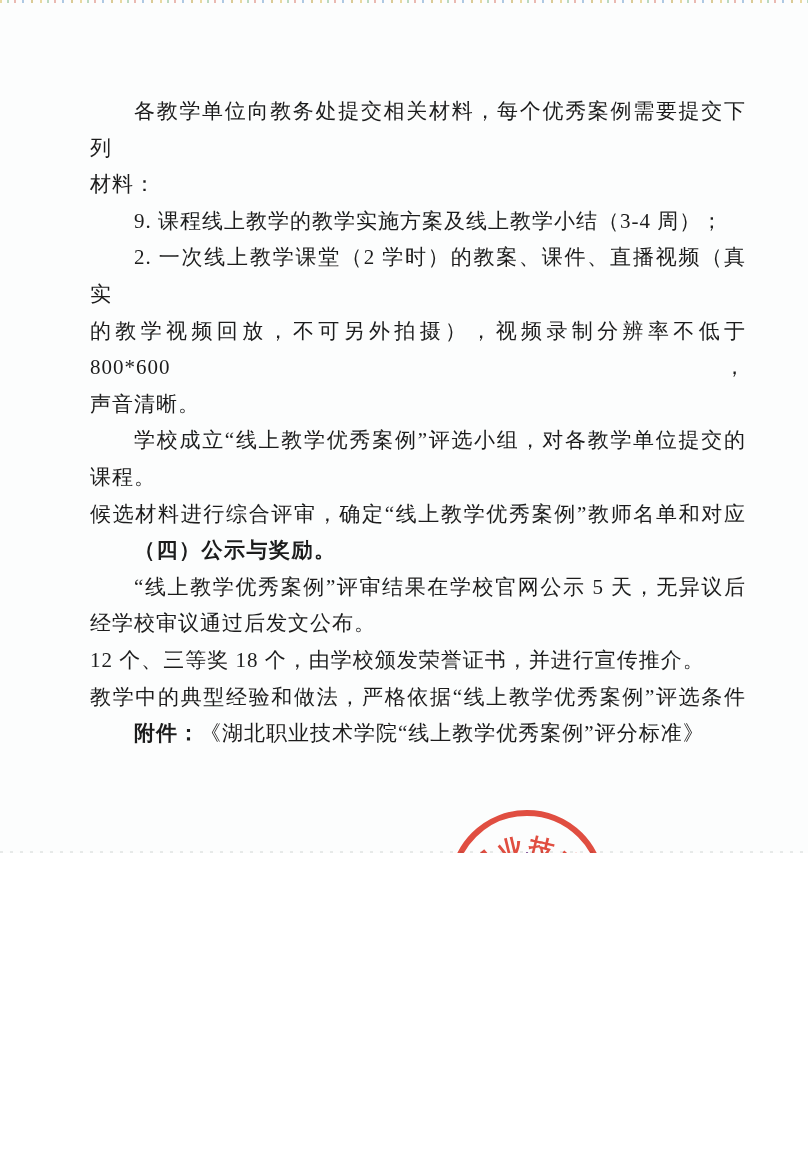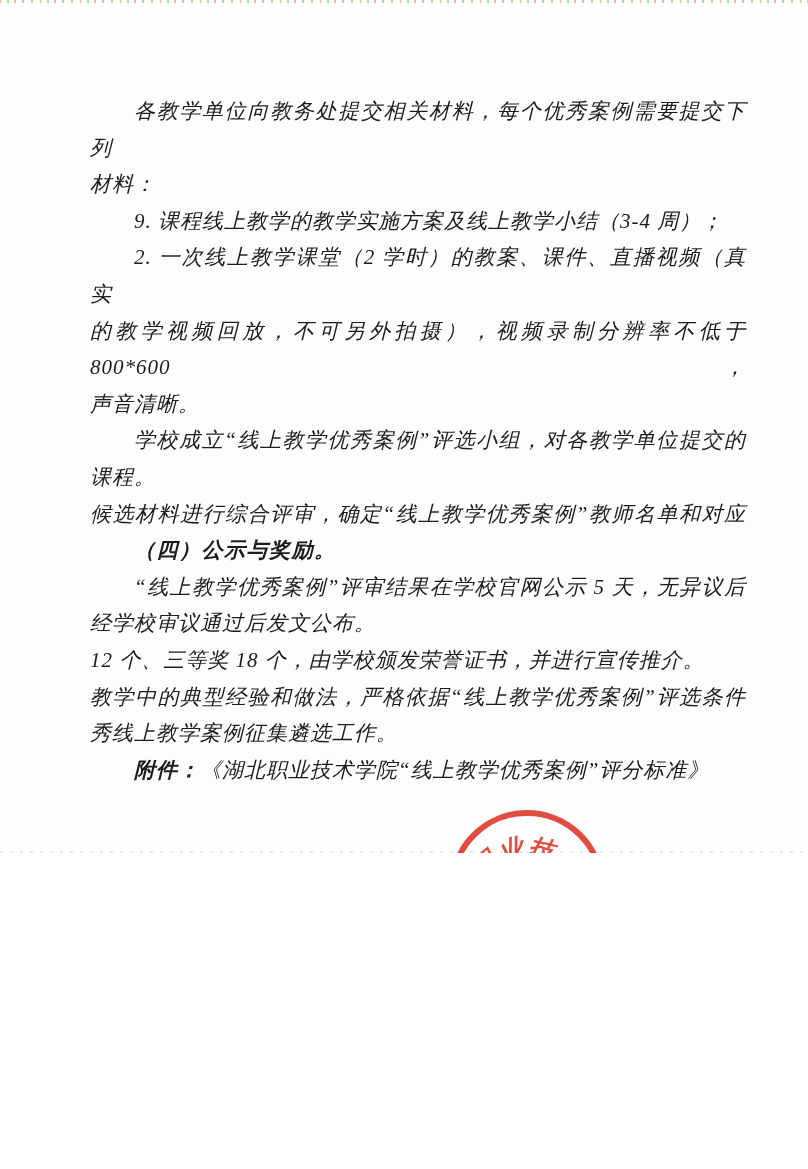--- a/index.html
+++ b/index.html
@@ -3,21 +3,20 @@
 <meta charset="utf-8">
 <style>
   html,body{margin:0;padding:0;}
   .page{
     position:relative;
     width:808px;height:853px;
     background:#fcfdfd;
     overflow:hidden;
     font-family:"Liberation Serif", serif;
     color:#1c1c1c;
-    font-style:italic;
   }
   .noise-top{
     position:absolute;top:0;left:0;right:0;height:3px;
     background:repeating-linear-gradient(90deg,
       #e6d79c 0 2px,#fdfdfd 2px 7px,#b7d8bd 7px 9px,#fdfdfd 9px 14px,
       #e9b6ae 14px 16px,#fdfdfd 16px 22px,#aac6e2 22px 24px,#fdfdfd 24px 31px,
       #d8c890 31px 33px,#fdfdfd 33px 40px);
     opacity:.95;
   }
   .noise-bottom{
@@ -85,21 +84,20 @@
     <div class="line justify">的教学视频回放，不可另外拍摄），视频录制分辨率不低于 800*600，</div>
     <div class="line">声音清晰。</div>
     <div class="line indent justify">学校成立“线上教学优秀案例”评选小组，对各教学单位提交的</div>
     <div class="line">课程。</div>
     <div class="line justify">候选材料进行综合评审，确定“线上教学优秀案例”教师名单和对应</div>
     <div class="line indent bold">（四）公示与奖励。</div>
     <div class="line indent justify">“线上教学优秀案例”评审结果在学校官网公示 5 天，无异议后</div>
     <div class="line">经学校审议通过后发文公布。</div>
     <div class="line">12 个、三等奖 18 个，由学校颁发荣誉证书，并进行宣传推介。</div>
     <div class="line justify">教学中的典型经验和做法，严格依据“线上教学优秀案例”评选条件</div>
-    <div class="line">秀线上教学案例征集遴选工作。</div>
     <div class="line indent"><span class="bold" style="font-weight:700">附件：</span><span>《湖北职业技术学院“线上教学优秀案例”评分标准》</span></div>
   </div>
 
   <div class="sig sig-org">湖北职业技术学院办公室</div>
   <div class="sig sig-date">2022 年 9 月 12 日</div>
 
   <svg class="seal" viewBox="0 0 168 168">
     <defs>
       <path id="arcTop" d="M 27.3 115 A 57 57 0 1 1 140.7 115" fill="none"></path>
       <path id="arcBottom" d="M 50.6 123.8 A 52 52 0 0 0 117.4 123.8" fill="none"></path>

